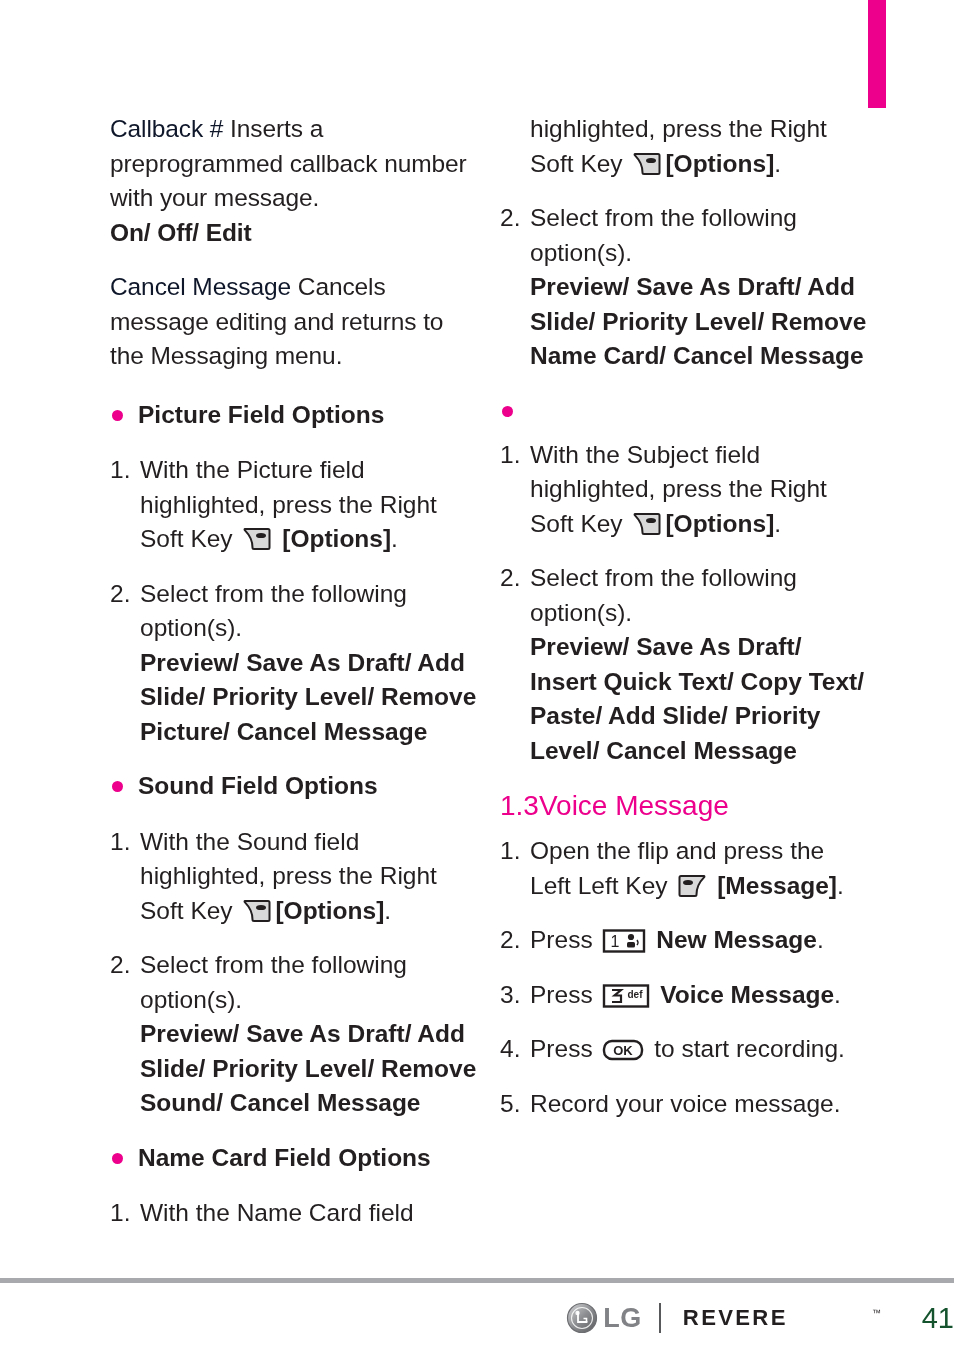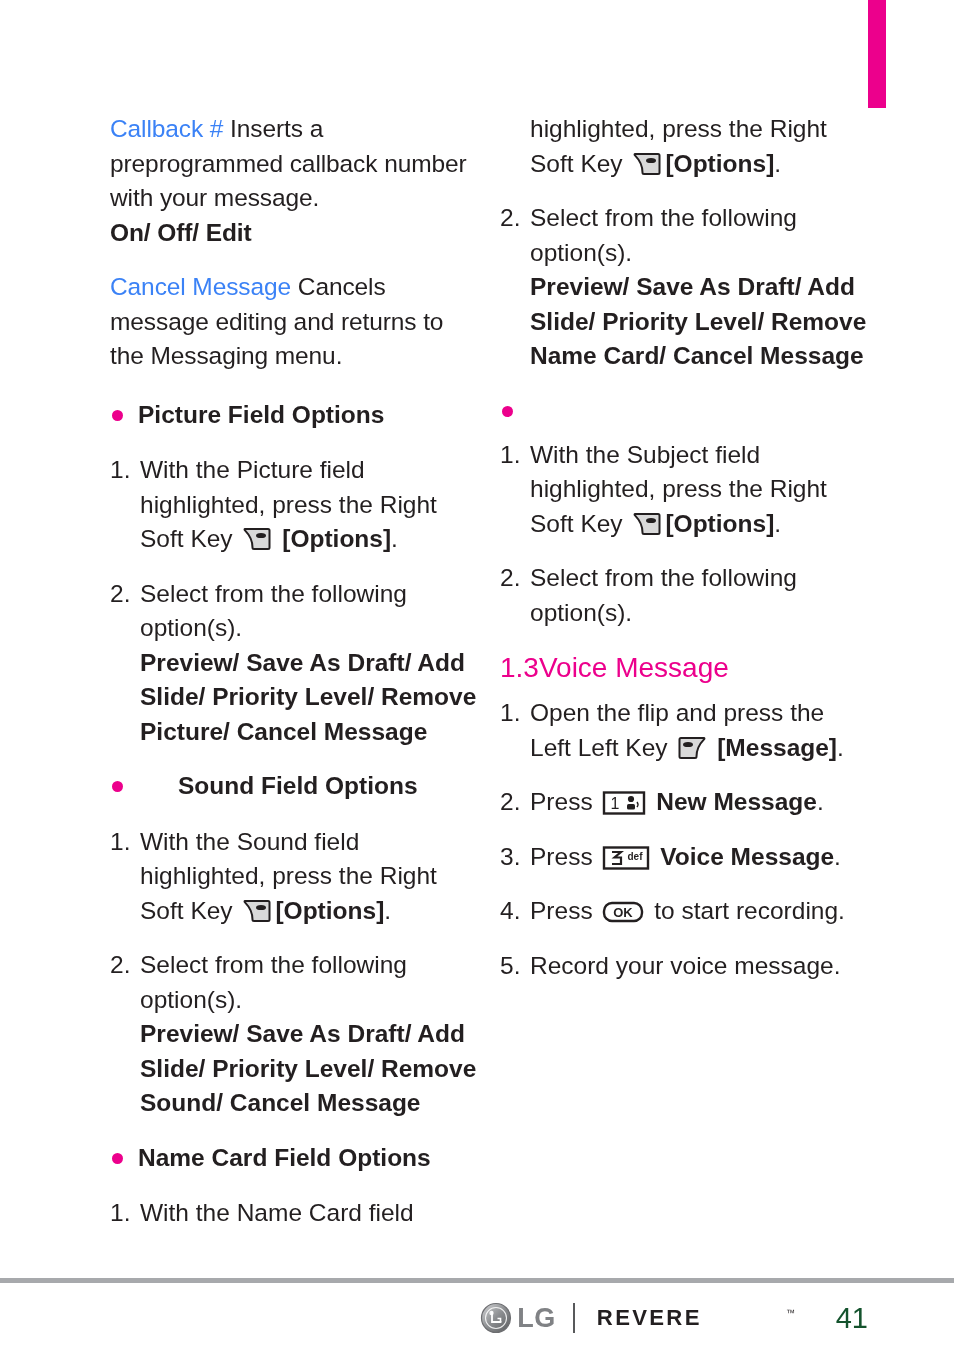--- a/index.html
+++ b/index.html
@@ -44,21 +44,21 @@
 
   
   p, .blk {
     margin: 0 0 0 0;
     font-size: 24.5px;
     line-height: 34.5px;
     letter-spacing: -0.1px;
   }
 
   .term {
-    color: #3b82f6;
+    color: #0f172a;
   }
   .bold {
     font-weight: bold;
   }
   .opts {
     font-weight: bold;
     display: block;
   }
 
   
@@ -139,21 +139,20 @@
   }
   #footer {
     position: absolute;
     left: 0;
     top: 1288px;
     width: 954px;
     height: 60px;
     display: flex;
     align-items: center;
     justify-content: flex-end;
-    padding-right: 86px;
     box-sizing: border-box;
     gap: 0;
     text-align: center;
   }
   #lg-badge { width: 32px; height: 32px; margin-right: 5px; }
   #lg-word {
     font-size: 27px;
     font-weight: bold;
     color: #808285;
     letter-spacing: 0.5px;
@@ -202,21 +201,21 @@
               <path d="M3 3 L26 3 Q27.5 3 27.5 4.5 L27.5 21.5 Q27.5 23 26 23 L12 23 Q10.5 23 10.5 21.5 Q10.5 12 3.2 4.6 Q2 3.4 3 3 Z" fill="#d9d9d9" stroke="#231f20" stroke-width="2" stroke-linejoin="round"></path>
               <ellipse cx="19" cy="9.5" rx="5" ry="2.6" fill="#231f20"></ellipse>
             </svg></span><span style="white-space:pre"> </span><span class="bold">[Options]</span>.</span>
     </div>
 
     <div class="step">
       <span class="step-num">2.</span>
       <span class="step-body"><span>Select from the following option(s).</span><span class="opts">Preview/ Save As Draft/ Add Slide/ Priority Level/ Remove Picture/ Cancel Message</span></span>
     </div>
 
-    <div class="bullet-row" style="margin-top:4px;gap:40px;">
+    <div class="bullet-row" style="margin-top:4px;">
       <span class="bullet-dot"></span>
       <span class="bullet-label">Sound Field Options</span>
     </div>
 
     <div class="step">
       <span class="step-num">1.</span>
       <span class="step-body"><span>With the Sound field highlighted, press the Right Soft Key </span><span class="icon-inline icon-key-soft"><svg viewBox="0 0 30 26" width="30" height="26">
               <path d="M3 3 L26 3 Q27.5 3 27.5 4.5 L27.5 21.5 Q27.5 23 26 23 L12 23 Q10.5 23 10.5 21.5 Q10.5 12 3.2 4.6 Q2 3.4 3 3 Z" fill="#d9d9d9" stroke="#231f20" stroke-width="2" stroke-linejoin="round"></path>
               <ellipse cx="19" cy="9.5" rx="5" ry="2.6" fill="#231f20"></ellipse>
             </svg></span><span class="bold">[Options]</span>.</span>
@@ -260,21 +259,21 @@
     <div class="step">
       <span class="step-num">1.</span>
       <span class="step-body"><span>With the Subject field highlighted, press the Right Soft Key </span><span class="icon-inline icon-key-soft"><svg viewBox="0 0 30 26" width="30" height="26">
               <path d="M3 3 L26 3 Q27.5 3 27.5 4.5 L27.5 21.5 Q27.5 23 26 23 L12 23 Q10.5 23 10.5 21.5 Q10.5 12 3.2 4.6 Q2 3.4 3 3 Z" fill="#d9d9d9" stroke="#231f20" stroke-width="2" stroke-linejoin="round"></path>
               <ellipse cx="19" cy="9.5" rx="5" ry="2.6" fill="#231f20"></ellipse>
             </svg></span><span class="bold">[Options]</span>.</span>
     </div>
 
     <div class="step">
       <span class="step-num">2.</span>
-      <span class="step-body"><span>Select from the following option(s).</span></span>
+      <span class="step-body"><span>Select from the following option(s).</span><span class="opts">Preview/ Save As Draft/ Insert Quick Text/ Copy Text/ Paste/ Add Slide/ Priority Level/ Cancel Message</span></span>
     </div>
 
     <div class="sec-head">
       <span>1.3</span>
       <span>Voice Message</span>
     </div>
 
     <div class="step">
       <span class="step-num">1.</span>
       <span class="step-body"><span>Open the flip and press the Left Left Key </span><span class="icon-inline icon-key-soft"><svg viewBox="0 0 30 26" width="30" height="26">

